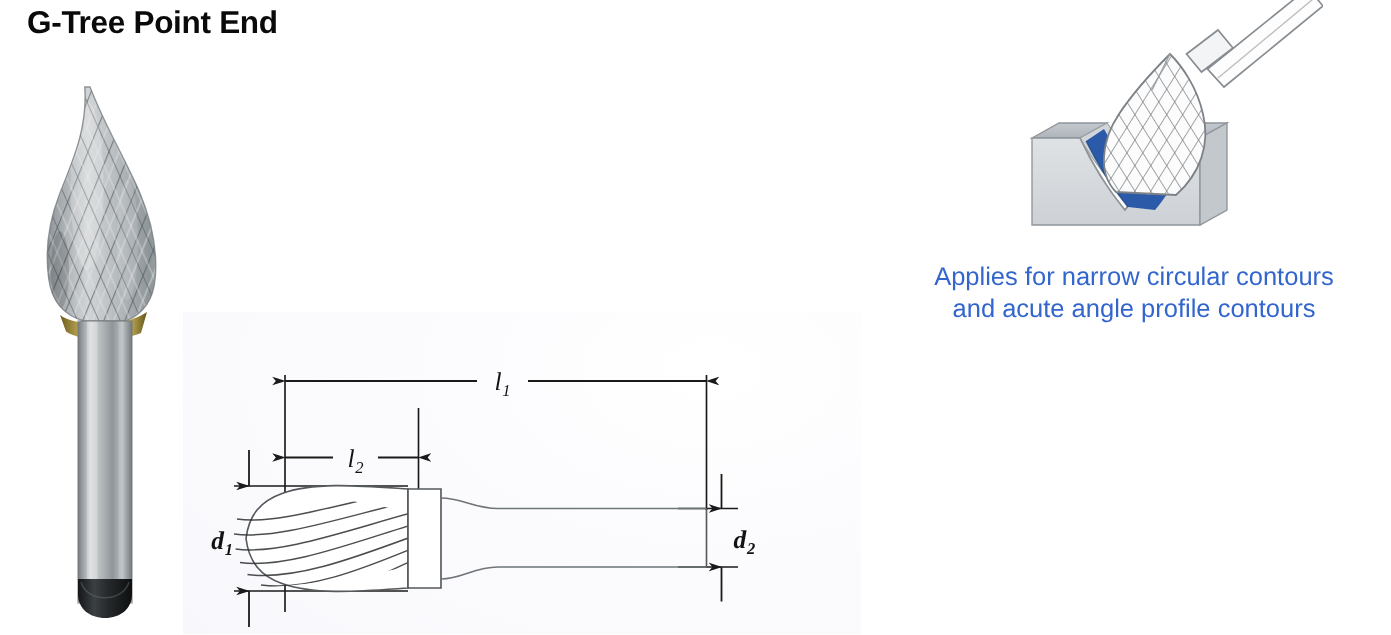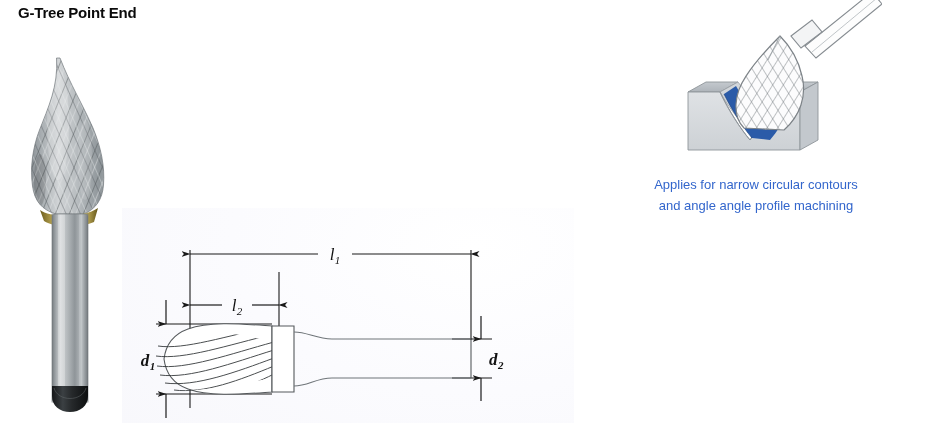--- a/index.html
+++ b/index.html
@@ -14,21 +14,21 @@
     overflow: hidden;
     font-family: "Liberation Sans", sans-serif;
     -webkit-font-smoothing: antialiased;
   }
 
   
   #page-title {
     position: absolute;
     left: 18px;
     top: 4px;
-    font-size: 15px;
+    font-size: 21px;
     font-weight: bold;
     color: #0a0a0a;
     letter-spacing: -0.2px;
     white-space: nowrap;
   }
 
   
   #product-photo {
     position: absolute;
     left: 22px;
@@ -59,21 +59,21 @@
     height: 162px;
   }
   #application-illustration svg { display: block; }
 
   
   #application-caption {
     position: absolute;
     left: 588px;
     top: 174px;
     width: 336px;
-    font-size: 13px;
+    font-size: 17px;
     line-height: 21px;
     color: #3366cc;
     text-align: center;
   }
   #application-caption .cap-line { display: block; white-space: nowrap; }
 </style>
 </head>
 <body>
 
 <div id="page-title">G-Tree Point End</div>
@@ -322,14 +322,14 @@
       <path d="M78,128 C 66,116 68,94 80,76 C 92,58 106,44 114,36
                C 122,44 132,58 136,76 C 141,96 134,116 118,130 Z" fill="none" stroke="#7c8287" stroke-width="1.2"></path>
 
       <path d="M114,36 C 110,44 106,52 102,60" fill="none" stroke="#9aa0a5" stroke-width="0.9"></path>
     </g>
   </svg>
 </div>
 
 <div id="application-caption">
   <span class="cap-line">Applies for narrow circular contours</span>
-  <span class="cap-line">and angle angle profile machining</span>
+  <span class="cap-line">and acute angle profile contours</span>
 </div>
 
 </body></html>

